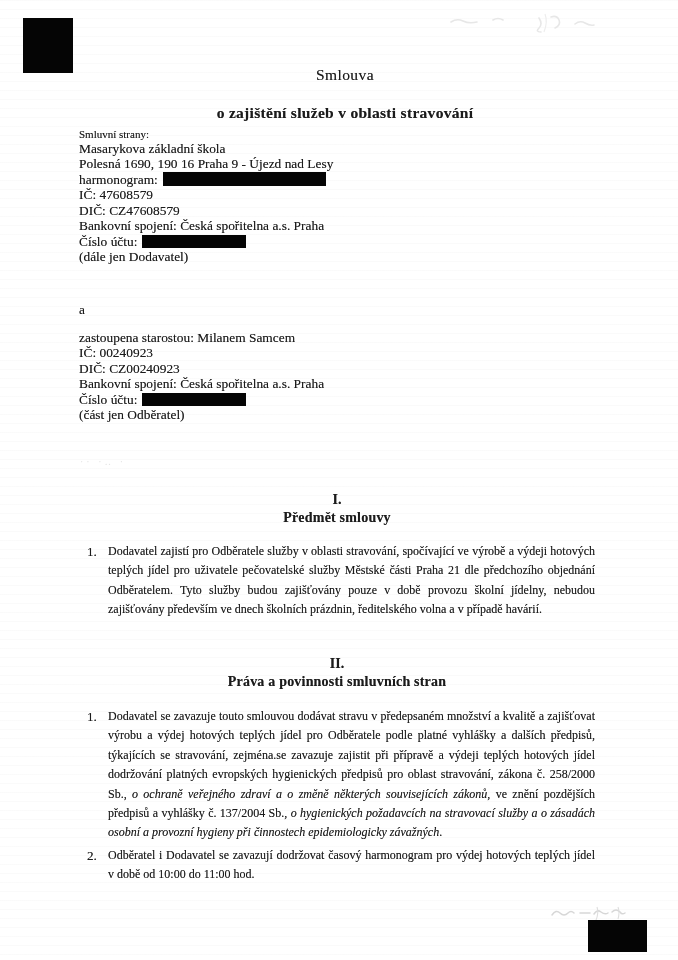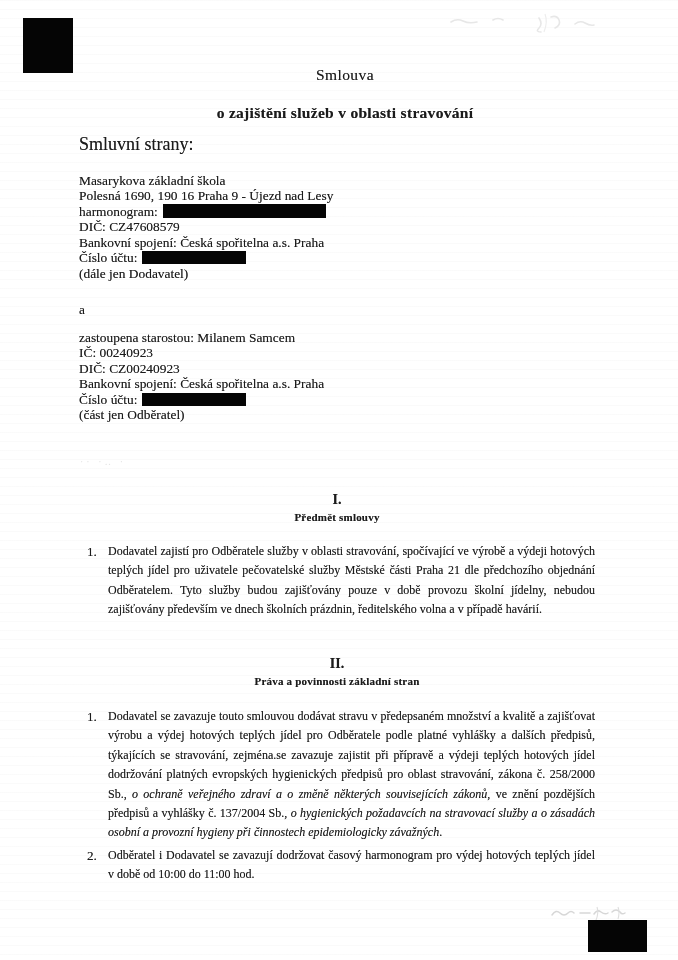--- a/index.html
+++ b/index.html
@@ -22,29 +22,29 @@
   .abs { position: absolute; }
   .soft { text-shadow: 0 0 0.4px rgba(40,40,40,0.55); }
 
   .redact { display: inline-block; background: #050505; vertical-align: -2px; }
   .redact-block { position: absolute; background: #050505; }
 
   .title-wrap { left: 95px; top: 66px; width: 500px; text-align: center; }
   .title-line1 { font-weight: normal; font-size: 15.5px; line-height: 18px; letter-spacing: 0.4px; }
   .title-line2 { font-weight: bold; font-size: 15.5px; line-height: 18px; margin-top: 20px; letter-spacing: 0.3px; }
 
-  .parties-label { left: 79px; top: 134px; font-size: 18px; }
+  .parties-label { left: 79px; top: 128px; font-size: 11px; }
   .party-block { left: 79px; width: 480px; font-size: 13.4px; line-height: 15.45px; }
-  .party-1 { top: 173px; }
+  .party-1 { top: 141px; }
   .conjunction { left: 79px; top: 302px; font-size: 13.4px; }
   .party-2 { top: 330px; }
 
   .section-heading { left: 79px; width: 516px; text-align: center; font-weight: bold; }
   .section-number { font-size: 14px; line-height: 17px; }
-  .section-title { font-size: 11px; line-height: 17px; margin-top: 1px; letter-spacing: 0.2px; }
+  .section-title { font-size: 14px; line-height: 17px; margin-top: 1px; letter-spacing: 0.2px; }
   .heading-1 { top: 491px; }
   .heading-2 { top: 655px; }
 
   .items { left: 87px; width: 508px; }
   .items-1 { top: 542px; }
   .items-2 { top: 707px; }
   .item { display: flex; margin: 0 0 3px 0; }
   .item-number { width: 21px; flex: 0 0 21px; font-size: 13.2px; line-height: 19.4px; }
   .item-text { flex: 1; font-size: 12px; line-height: 19.4px; text-align: justify; }
 
@@ -74,20 +74,21 @@
   <div class="title-line1 soft">Smlouva</div>
   <div class="title-line2 soft">o zajištění služeb v oblasti stravování</div>
 </div>
 
 <div class="abs parties-label soft">Smluvní strany:</div>
 
 <div class="abs party-block party-1 soft">
   <div>Masarykova základní škola</div>
   <div>Polesná 1690, 190 16 Praha 9 - Újezd nad Lesy</div>
   <div><span>harmonogram:</span><span class="redact rb-inline-represented"></span></div>
+  <div>IČ: 47608579</div>
   <div>DIČ: CZ47608579</div>
   <div>Bankovní spojení: Česká spořitelna a.s. Praha</div>
   <div><span>Číslo účtu:</span><span class="redact rb-inline-account"></span></div>
   <div>(dále jen Dodavatel)</div>
 </div>
 
 <div class="abs conjunction soft">a</div>
 
 <div class="abs party-block party-2 soft">
   <div>zastoupena starostou: Milanem Samcem</div>
@@ -107,21 +108,21 @@
 
 <div class="abs items items-1">
   <div class="item">
     <span class="item-number soft">1.</span>
     <div class="item-text soft"><span>Dodavatel zajistí pro Odběratele služby v oblasti stravování, spočívající ve výrobě a výdeji hotových teplých jídel pro uživatele pečovatelské služby Městské části Praha 21 dle předchozího objednání Odběratelem. Tyto služby budou zajišťovány pouze v době provozu školní jídelny, nebudou zajišťovány především ve dnech školních prázdnin, ředitelského volna a v případě havárií.</span></div>
   </div>
 </div>
 
 <div class="abs section-heading heading-2">
   <div class="section-number soft">II.</div>
-  <div class="section-title soft">Práva a povinnosti základní stran</div>
+  <div class="section-title soft">Práva a povinnosti smluvních stran</div>
 </div>
 
 <div class="abs items items-2">
   <div class="item">
     <span class="item-number soft">1.</span>
     <div class="item-text soft"><span>Dodavatel se zavazuje touto smlouvou dodávat stravu v předepsaném množství a kvalitě a zajišťovat výrobu a výdej hotových teplých jídel pro Odběratele podle platné vyhlášky a dalších předpisů, týkajících se stravování, zejména.se zavazuje zajistit při přípravě a výdeji teplých hotových jídel dodržování platných evropských hygienických předpisů pro oblast stravování, zákona č. 258/2000 Sb., </span><span style="font-style: italic;">o ochraně veřejného zdraví a o změně některých souvisejících zákonů</span><span>, ve znění pozdějších předpisů a vyhlášky č. 137/2004 Sb., </span><span style="font-style: italic;">o hygienických požadavcích na stravovací služby a o zásadách osobní a provozní hygieny při činnostech epidemiologicky závažných</span><span>.</span></div>
   </div>
   <div class="item">
     <span class="item-number soft">2.</span>
     <div class="item-text soft"><span>Odběratel i Dodavatel se zavazují dodržovat časový harmonogram pro výdej hotových teplých jídel v době od 10:00 do 11:00 hod.</span></div>

